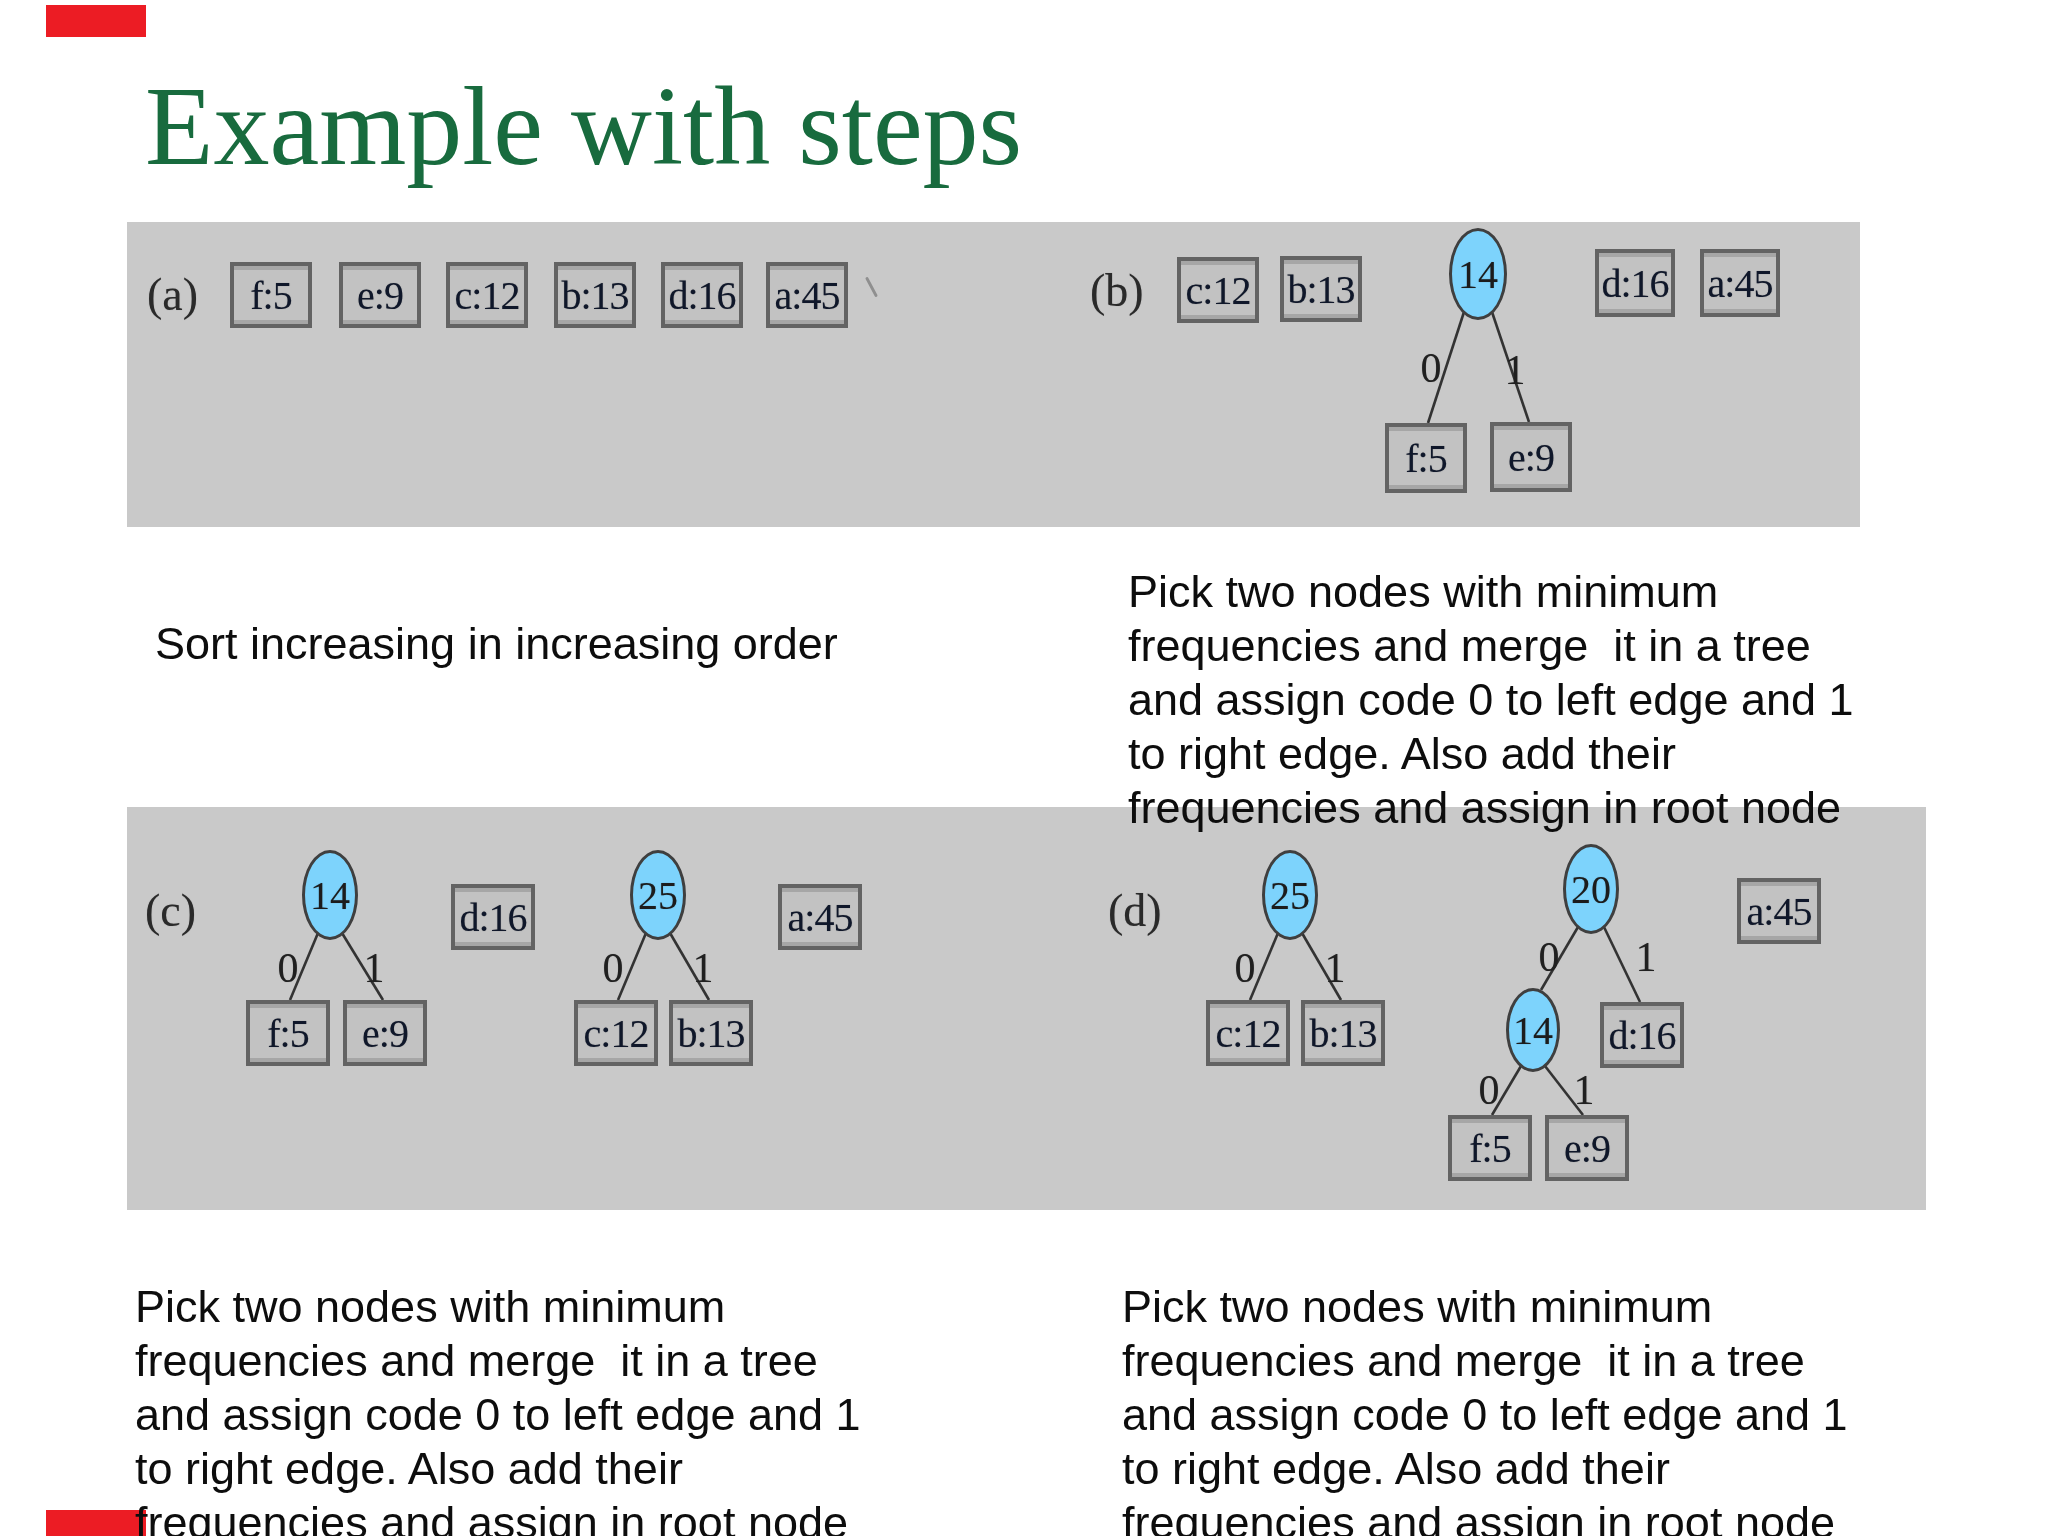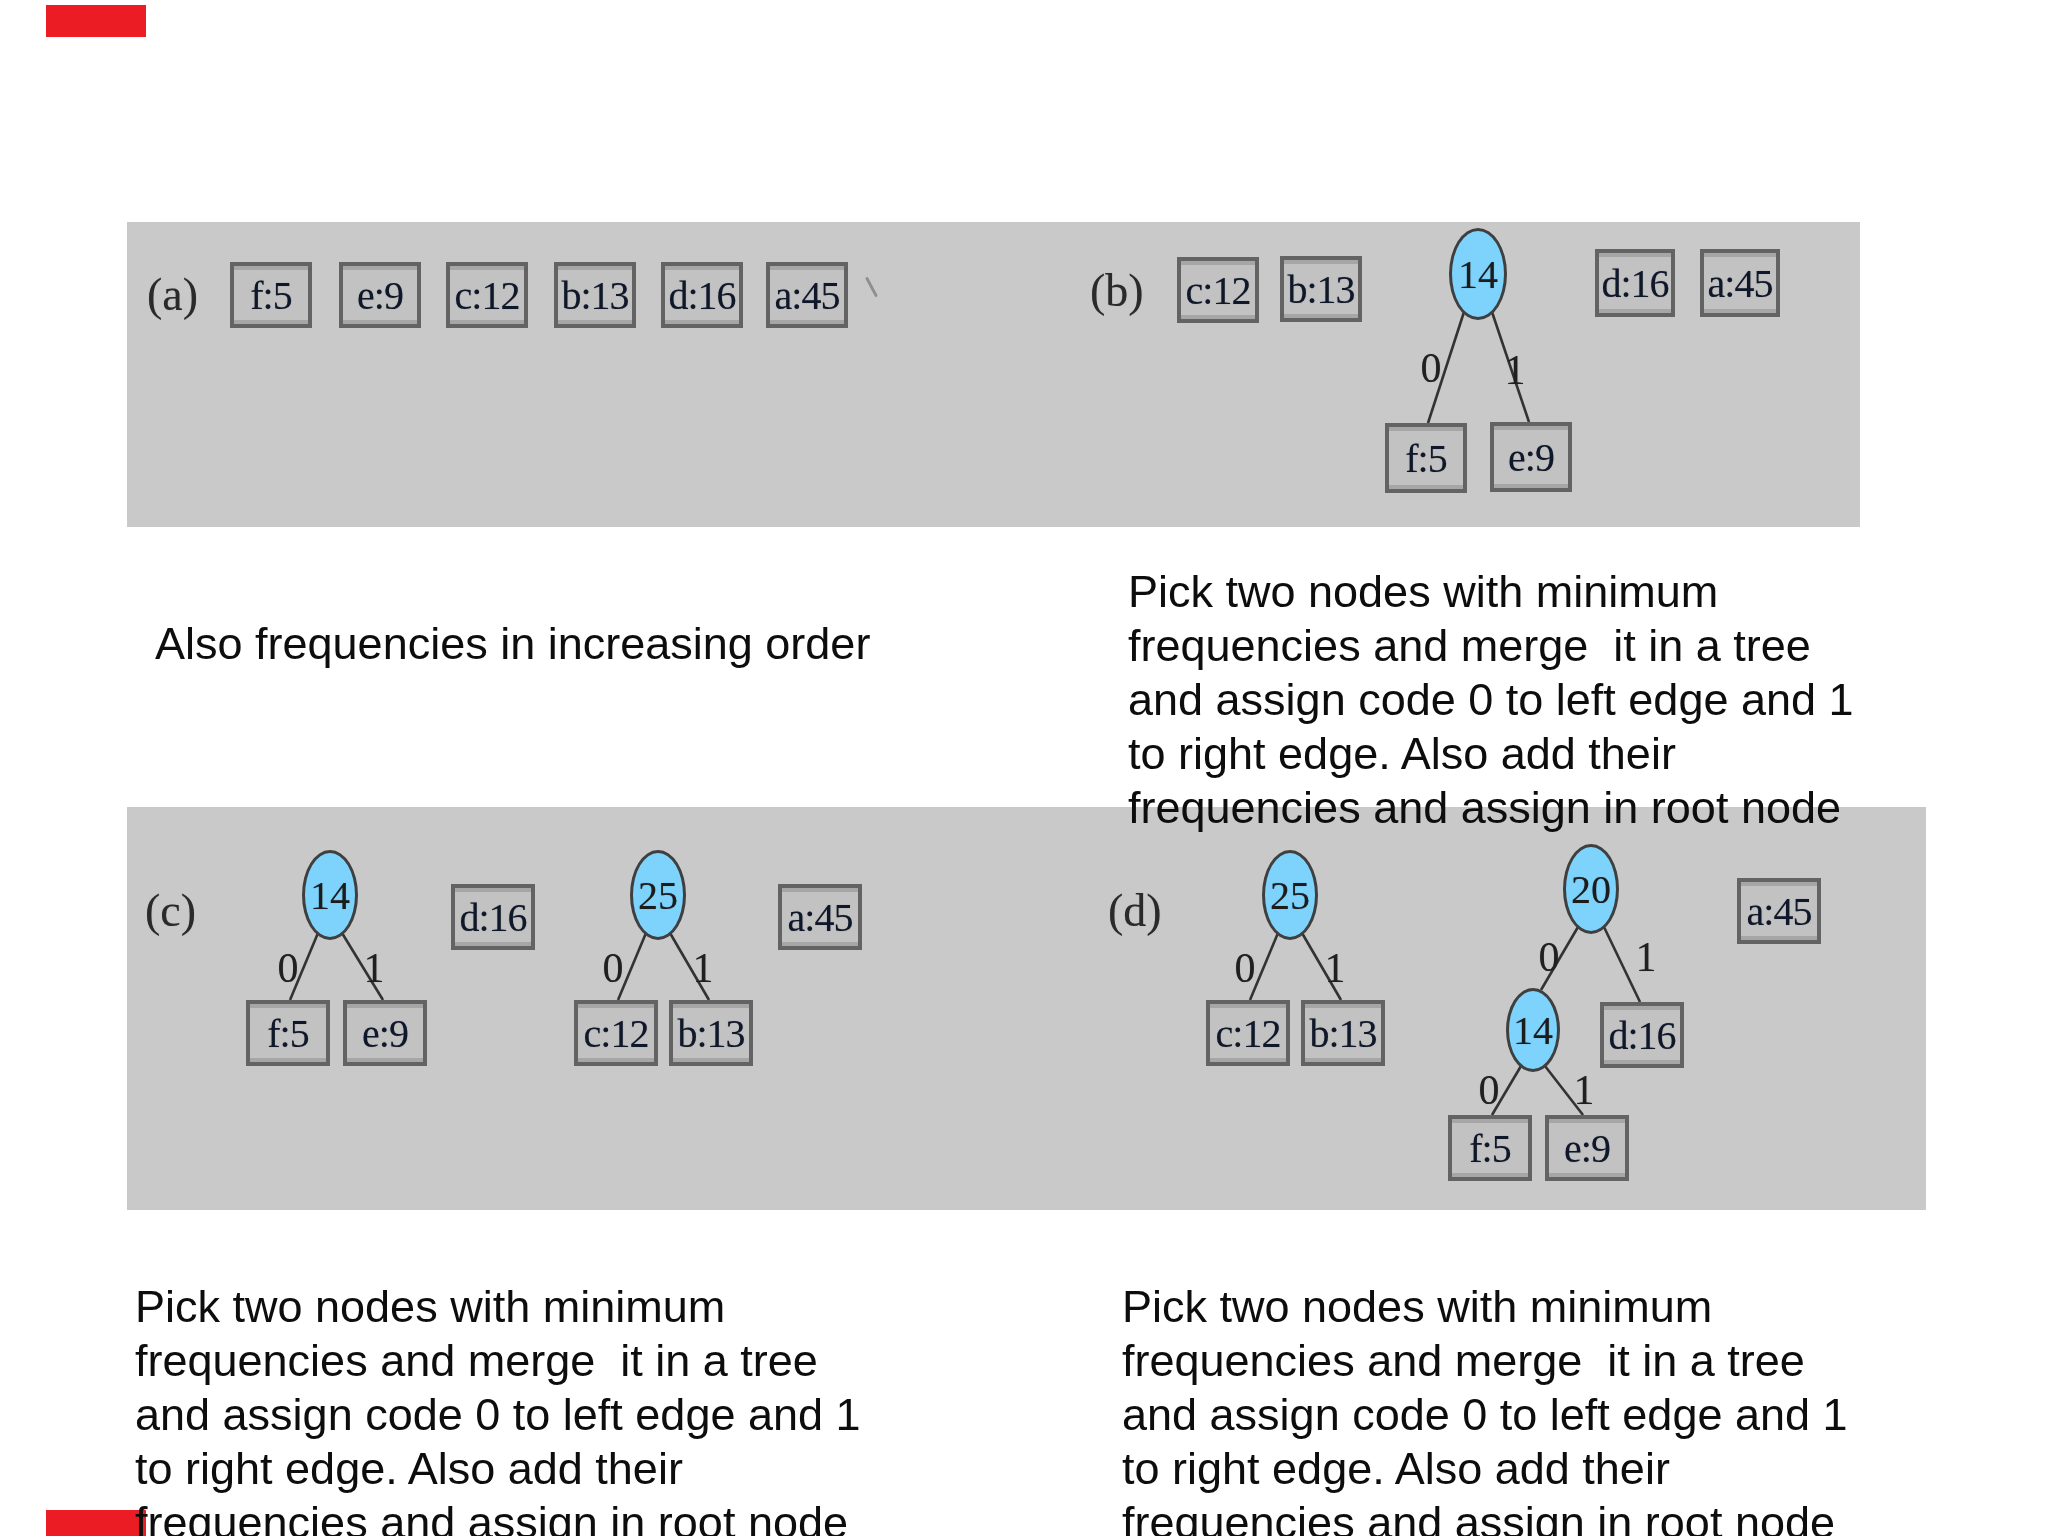--- a/index.html
+++ b/index.html
@@ -43,20 +43,21 @@
   .tick-mark{position:absolute;width:3px;height:22px;background:#8f8f8f;border-radius:2px;}
 </style>
 </head>
 <body>
 
 <div id="slide">
 
   <div class="redbar" style="left:46px;top:5px;width:100px;height:32px;"></div>
   <div class="redbar" style="left:46px;top:1510px;width:100px;height:26px;"></div>
 
+  <div id="title">Example with steps</div>
 
   <div class="panel" style="left:127px;top:222px;width:1733px;height:305px;"></div>
   <div class="panel" style="left:127px;top:807px;width:1799px;height:403px;"></div>
 
   <svg id="edges-svg" width="2048" height="1536">
     <line x1="1464" y1="312" x2="1428" y2="423"></line>
     <line x1="1492" y1="312" x2="1529" y2="422"></line>
     <line x1="318" y1="933" x2="290" y2="1000"></line>
     <line x1="342" y1="933" x2="383" y2="1000"></line>
     <line x1="646" y1="933" x2="618" y2="1000"></line>
@@ -89,21 +90,21 @@
 
   <div class="edge-label" style="left:1431px;top:368px;">0</div>
   <div class="edge-label" style="left:1515px;top:370px;">1</div>
 
   <div class="nodebox" style="left:1385px;top:423px;width:82px;height:70px;">f:5</div>
   <div class="nodebox" style="left:1490px;top:422px;width:82px;height:70px;">e:9</div>
 
   <div class="nodebox" style="left:1595px;top:249px;width:80px;height:68px;">d:16</div>
   <div class="nodebox" style="left:1700px;top:249px;width:80px;height:68px;">a:45</div>
 
-  <div id="sort-caption" style="left:155px;top:618px;">Also frequencies in increasing order</div>
+  <div id="sort-caption" style="left:155px;top:618px;">Sort increasing in increasing order</div>
 
   <div class="caption" style="left:1128px;top:533px;width:810px;">
     <div class="caption-line">Pick two nodes with minimum</div>
     <div class="caption-line">frequencies and merge  it in a tree</div>
     <div class="caption-line">and assign code 0 to left edge and 1</div>
     <div class="caption-line">to right edge. Also add their</div>
     <div class="caption-line">frequencies and assign in root node</div>
   </div>
 
   <div class="sec-label" style="left:145px;top:884px;">(c)</div>

